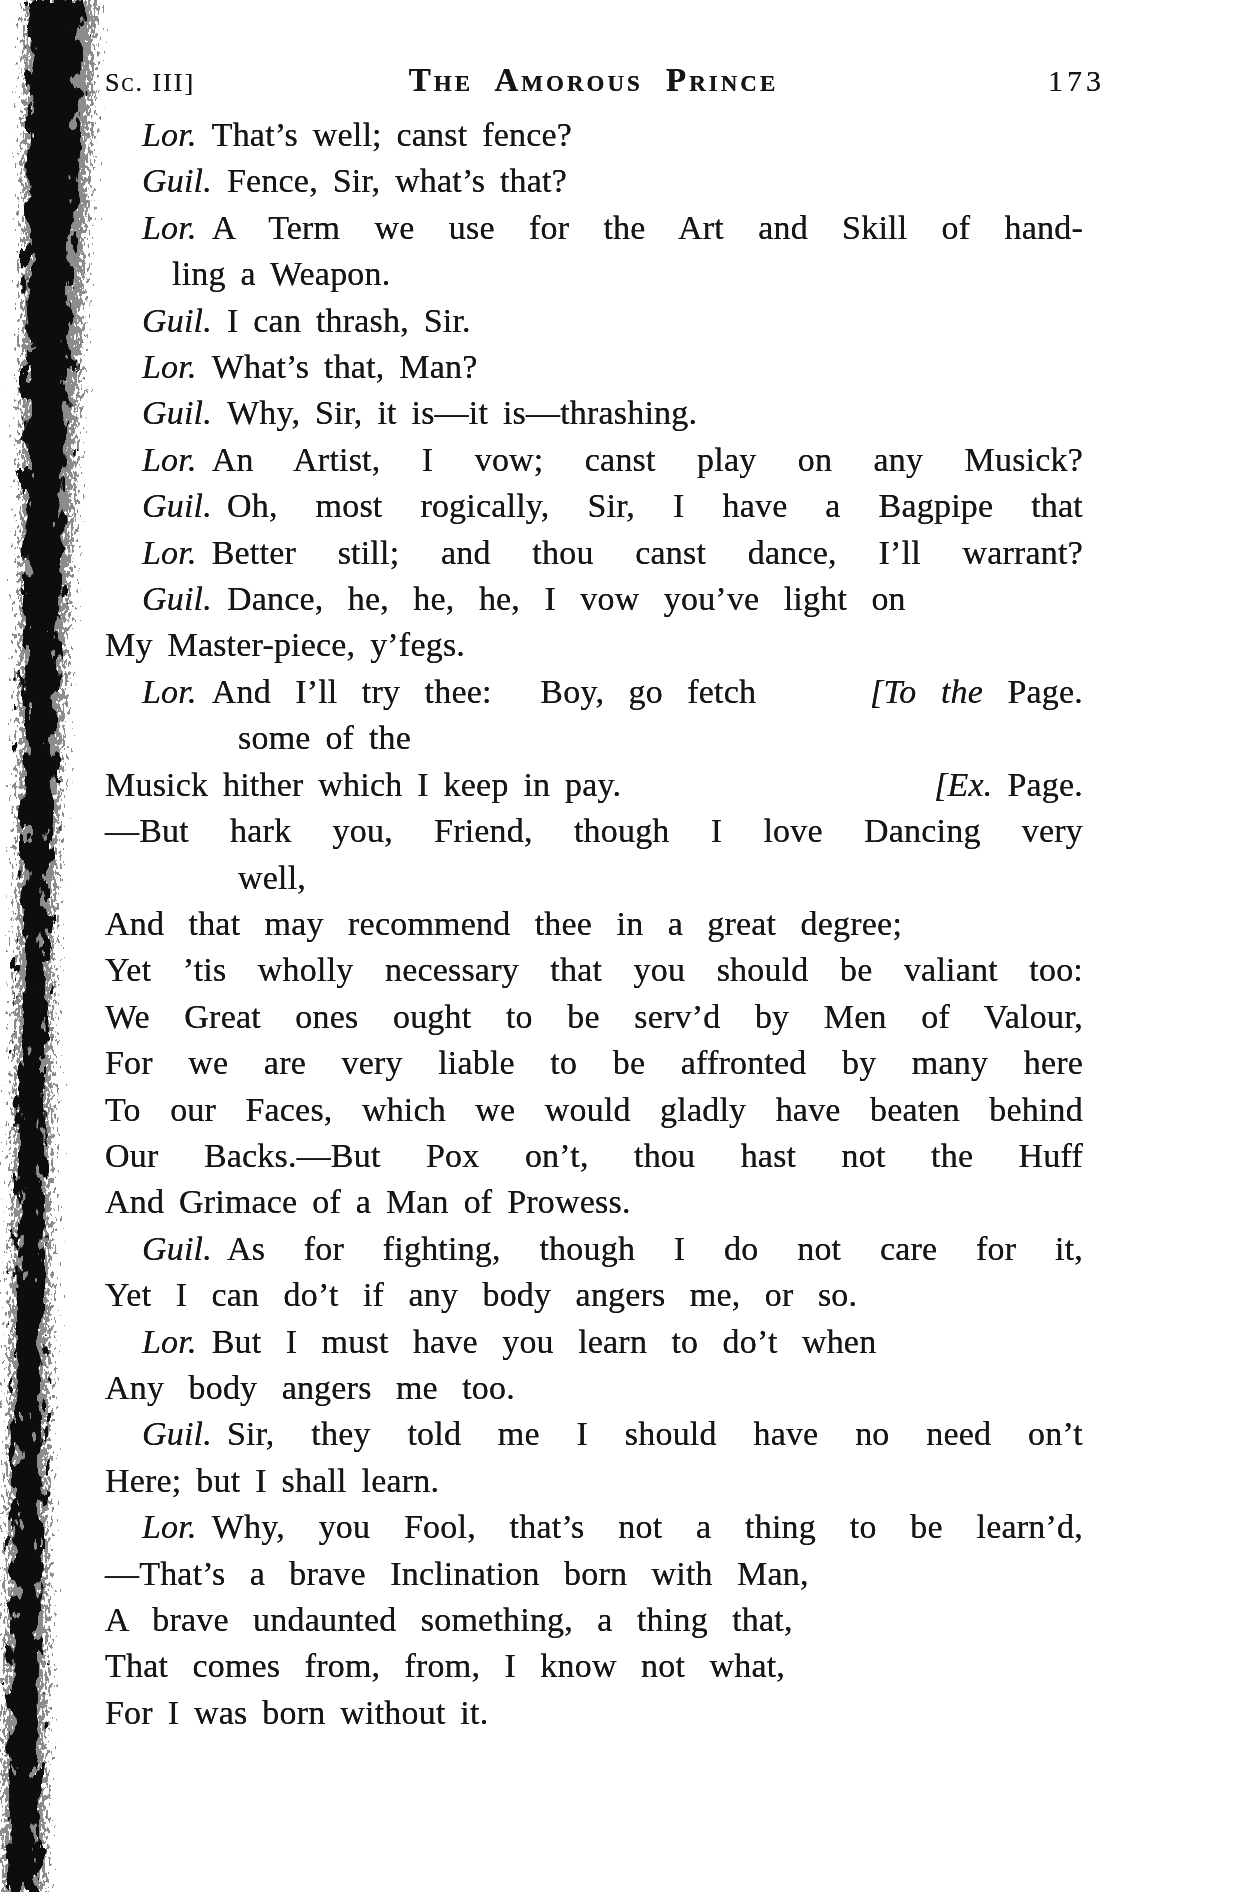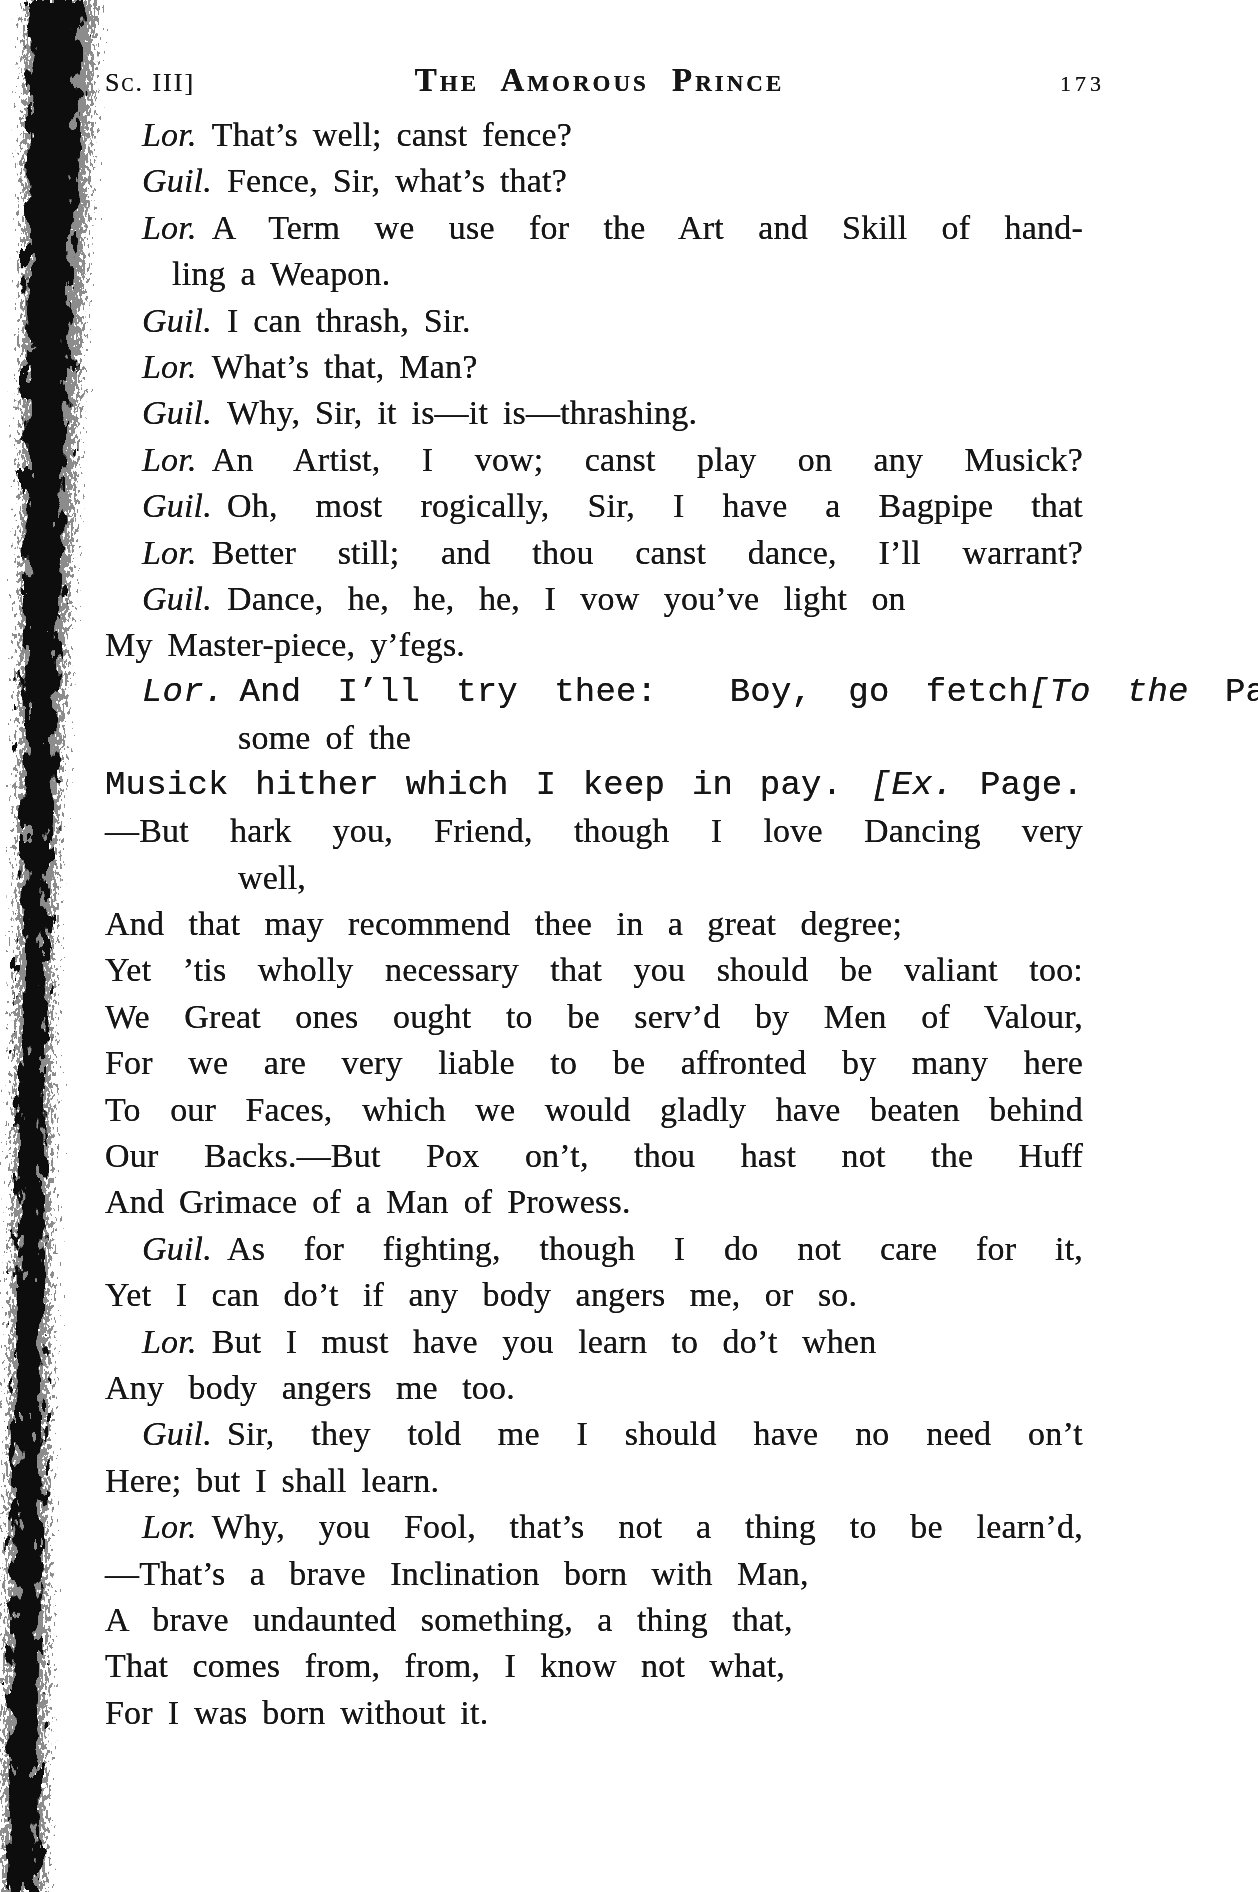--- a/index.html
+++ b/index.html
@@ -41,21 +41,21 @@
     text-align: center;
     font-variant: small-caps;
     font-size: 33px;
     letter-spacing: 3px;
     word-spacing: 12px;
     white-space: nowrap;
     transform: translateX(-28px);
     font-weight: bold;
   }
   .page-num {
-    font-size: 22px;
+    font-size: 30px;
     letter-spacing: 4px;
     white-space: nowrap;
     margin-right: -22px;
   }
 
   .text-block { width: 978px; }
 
   .line {
     font-size: 34px;
     line-height: 46.4px;
@@ -69,21 +69,20 @@
   .line.deeper  { padding-left: 133px; }
   .line.flush   { padding-left: 0; }
 
   .line.justify { text-align: justify; text-align-last: justify; }
   .line.wide    { word-spacing: 0.46em; }
 
   .line.has-right {
     display: flex;
     justify-content: space-between;
     align-items: flex-start;
-    font-family: Liberation Mono, monospace;
   }
   .line.has-right .left-part  { white-space: nowrap; }
   .line.has-right .right-part { white-space: nowrap; }
 
   .speaker { font-style: italic; margin-right: 15px; }
   .italic  { font-style: italic; }
   .roman   { font-style: normal; }
 </style>
 </head>
 <body>

